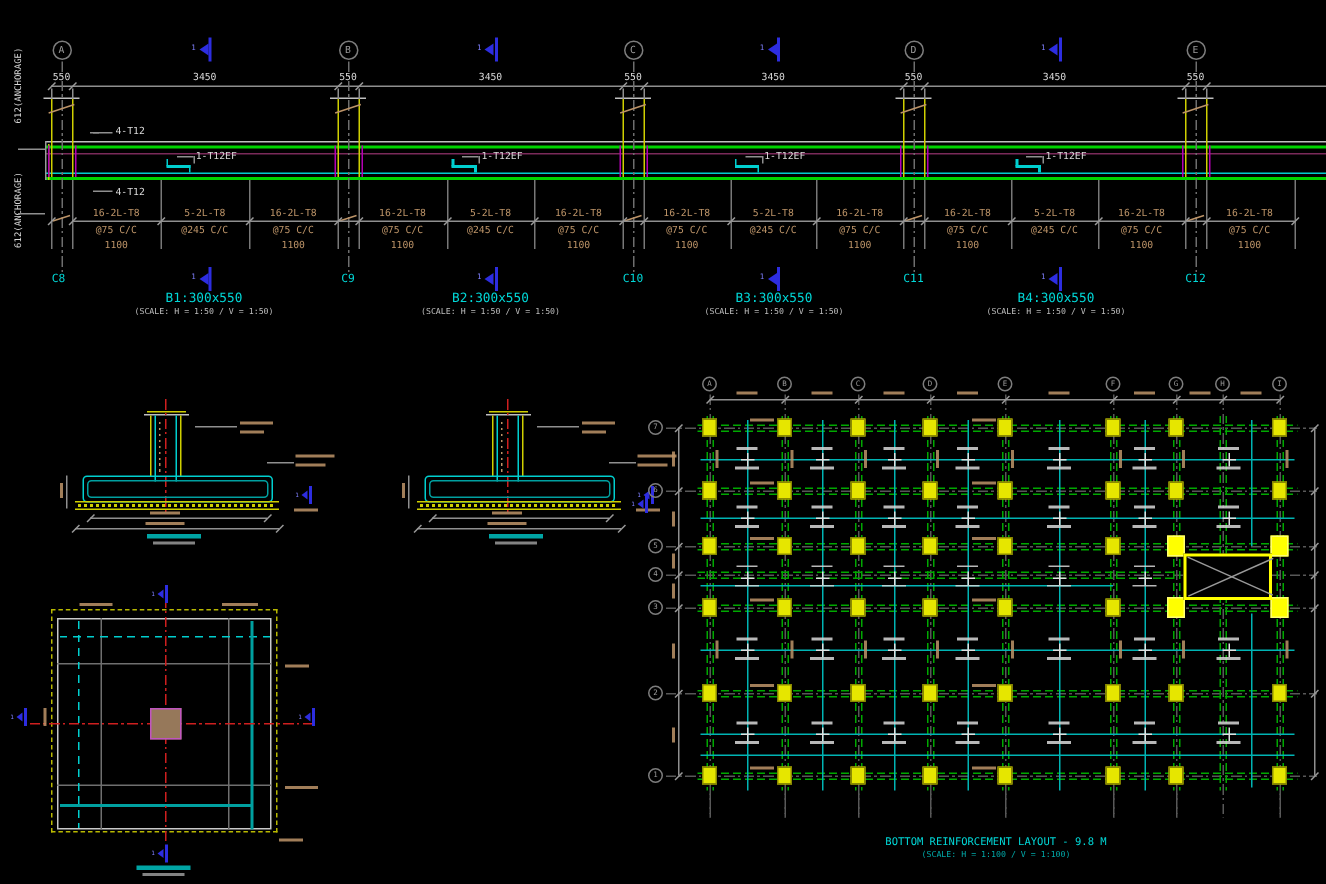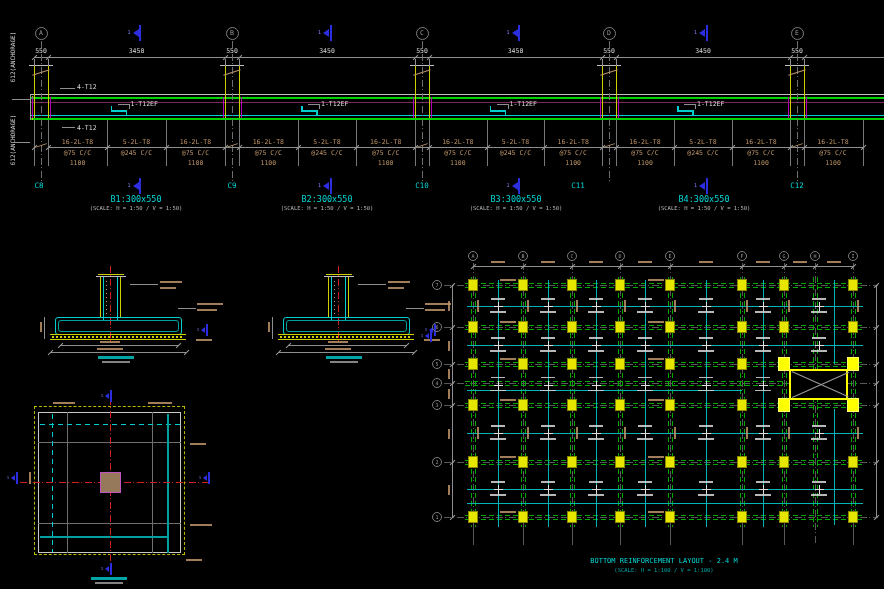--- a/index.html
+++ b/index.html
@@ -23,21 +23,21 @@
 
   <div class="t cy" style="left:136px;top:195px;font-size:8.5px;">B1:300x550</div>
   <div class="t dim" style="left:136px;top:206px;font-size:5.5px;">(SCALE: H = 1:50  / V = 1:50)</div>
   <div class="t cy" style="left:327px;top:195px;font-size:8.5px;">B2:300x550</div>
   <div class="t dim" style="left:327px;top:206px;font-size:5.5px;">(SCALE: H = 1:50  / V = 1:50)</div>
   <div class="t cy" style="left:516px;top:195px;font-size:8.5px;">B3:300x550</div>
   <div class="t dim" style="left:516px;top:206px;font-size:5.5px;">(SCALE: H = 1:50  / V = 1:50)</div>
   <div class="t cy" style="left:704px;top:195px;font-size:8.5px;">B4:300x550</div>
   <div class="t dim" style="left:704px;top:206px;font-size:5.5px;">(SCALE: H = 1:50  / V = 1:50)</div>
 
-  <div class="t cy" style="left:664px;top:558px;font-size:7px;">BOTTOM REINFORCEMENT LAYOUT - 2.4 M</div>
+  <div class="t cy" style="left:664px;top:558px;font-size:7px;">BOTTOM REINFORCEMENT LAYOUT - 9.8 M</div>
   <div class="t cy" style="left:664px;top:568px;font-size:5.5px;color:#00a8a8;">(SCALE: H = 1:100 / V = 1:100)</div>
 <div style="position: absolute; left: 30px; top: 94px; width: 854px; height: 1px; background: rgb(191, 191, 191);"></div>
     <div style="position: absolute; left: 30px; top: 97px; width: 854px; height: 1.5px; background: rgb(0, 212, 0);"></div>
     <div style="position: absolute; left: 30px; top: 102px; width: 854px; height: 1px; background: rgb(122, 42, 90);"></div>
     <div style="position: absolute; left: 30px; top: 115px; width: 854px; height: 1px; background: rgb(0, 207, 207);"></div>
     <div style="position: absolute; left: 30px; top: 118px; width: 854px; height: 1.5px; background: rgb(0, 212, 0);"></div>
     <div style="position: absolute; left: 30px; top: 94px; width: 1px; height: 26px; background: rgb(154, 154, 154);"></div>
     <div style="position: absolute; left: 32px; top: 96px; width: 1px; height: 24px; background: rgb(207, 207, 0);"></div>
     <div style="position: absolute; left: 34px; top: 57px; width: 850px; height: 1px; background: rgb(143, 143, 143);"></div>
     <div style="position: absolute; left: 12px; top: 99px; width: 18px; height: 1px; background: rgb(143, 143, 143);"></div>
@@ -97,21 +97,21 @@
     <div style="position: absolute; left: 616px; top: 66px; width: 1.2px; height: 52px; background: rgb(207, 207, 0);"></div>
     <div style="position: absolute; left: 600px; top: 97px; width: 1px; height: 21px; background: rgb(180, 0, 180);"></div>
     <div style="position: absolute; left: 618px; top: 97px; width: 1px; height: 21px; background: rgb(180, 0, 180);"></div>
     <div style="position: absolute; left: 600px; top: 72px; width: 18px; height: 1px; background: rgb(189, 148, 104); transform: rotate(-18deg);"></div>
     <div style="position: absolute; left: 603px; top: 145px; width: 12px; height: 1px; background: rgb(189, 148, 104); transform: rotate(-18deg);"></div>
     <div style="position: absolute; left: 599px; top: 57px; width: 7px; height: 1px; background: rgb(154, 154, 154); transform: rotate(-45deg);"></div>
     <div style="position: absolute; left: 613px; top: 57px; width: 7px; height: 1px; background: rgb(154, 154, 154); transform: rotate(-45deg);"></div>
     <div style="position: absolute; left: 602px; top: 59px; width: 1px; height: 7px; background: rgb(143, 143, 143);"></div>
     <div style="position: absolute; left: 616px; top: 59px; width: 1px; height: 7px; background: rgb(143, 143, 143);"></div>
     <div style="position: absolute; left: 609px; top: 48px; color: rgb(217, 217, 217); font-size: 6.5px; white-space: nowrap; line-height: 1; transform: translateX(-50%);">550</div>
-    <div style="position: absolute; left: 578px; top: 182px; color: rgb(0, 216, 216); font-size: 7.5px; white-space: nowrap; line-height: 1; transform: translateX(-50%);">C11</div>
+    <div style="position: absolute; left: 609px; top: 182px; color: rgb(0, 216, 216); font-size: 7.5px; white-space: nowrap; line-height: 1; transform: translateX(-50%);">C11</div>
     <div style="position: absolute; left: 790.5px; top: 26.5px; width: 13px; height: 13px; border: 1px solid rgb(125, 125, 125); border-radius: 50%; color: rgb(154, 154, 154); font-size: 6.5px; display: flex; align-items: center; justify-content: center; box-sizing: border-box;">E</div>
     <div style="position: absolute; left: 797px; top: 41px; width: 1px; height: 141px; background: repeating-linear-gradient(rgb(110, 110, 110) 0px, rgb(110, 110, 110) 7px, transparent 7px, transparent 9px, rgb(110, 110, 110) 9px, rgb(110, 110, 110) 10.5px, transparent 10.5px, transparent 13px);"></div>
     <div style="position: absolute; left: 785px; top: 65px; width: 24px; height: 1px; background: rgb(191, 191, 191);"></div>
     <div style="position: absolute; left: 790px; top: 66px; width: 1.2px; height: 52px; background: rgb(207, 207, 0);"></div>
     <div style="position: absolute; left: 804px; top: 66px; width: 1.2px; height: 52px; background: rgb(207, 207, 0);"></div>
     <div style="position: absolute; left: 788px; top: 97px; width: 1px; height: 21px; background: rgb(180, 0, 180);"></div>
     <div style="position: absolute; left: 806px; top: 97px; width: 1px; height: 21px; background: rgb(180, 0, 180);"></div>
     <div style="position: absolute; left: 788px; top: 72px; width: 18px; height: 1px; background: rgb(189, 148, 104); transform: rotate(-18deg);"></div>
     <div style="position: absolute; left: 791px; top: 145px; width: 12px; height: 1px; background: rgb(189, 148, 104); transform: rotate(-18deg);"></div>
     <div style="position: absolute; left: 787px; top: 57px; width: 7px; height: 1px; background: rgb(154, 154, 154); transform: rotate(-45deg);"></div>

